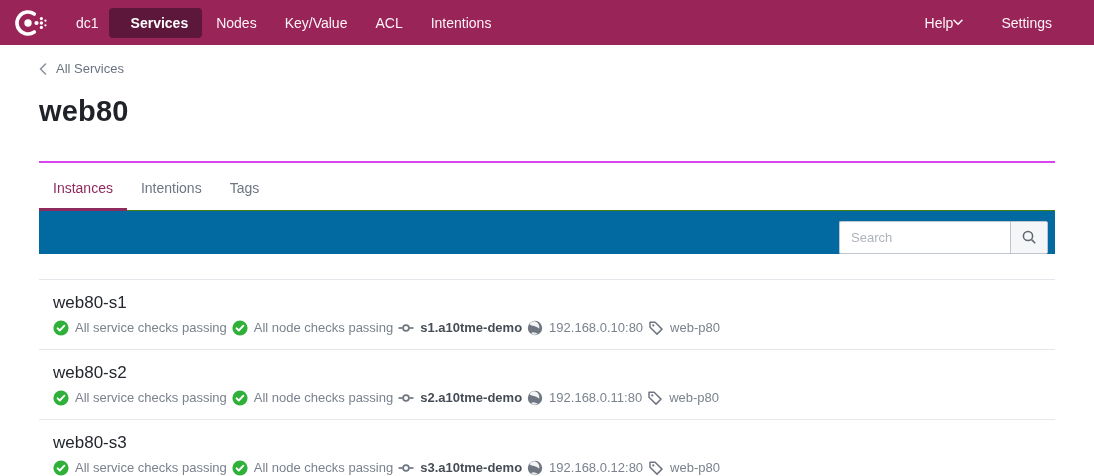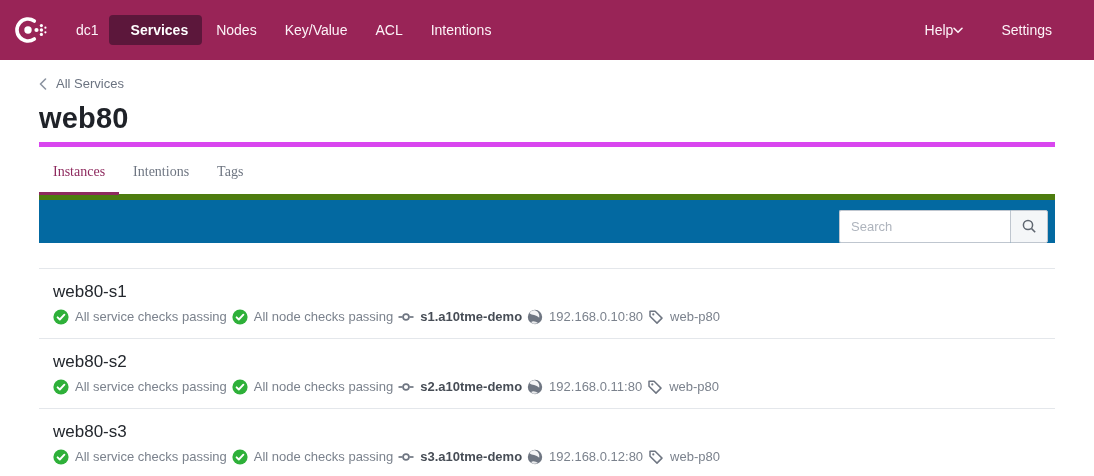--- a/index.html
+++ b/index.html
@@ -5,46 +5,46 @@
   * { margin:0; padding:0; box-sizing:border-box; }
   html,body { width:1094px; height:476px; }
   body {
     font-family:"Liberation Sans", sans-serif;
     background:#ffffff;
     overflow:hidden;
     -webkit-font-smoothing:antialiased;
   }
   
   .navbar {
-    height:60px; background:#992457; display:flex; align-items:center;
+    height:45px; background:#992457; display:flex; align-items:center;
     padding:0 28px 0 12px; color:#fff;
   }
   .logo { width:38px; height:38px; display:flex; align-items:center; justify-content:center; cursor:pointer; }
   .nav-items { display:flex; align-items:center; margin-left:12px; }
   .nav-item {
     color:#fdf3f8; font-size:14px; padding:7px 14px; border-radius:4px;
     cursor:pointer; text-decoration:none; white-space:nowrap;
   }
   .nav-item.dc { padding-right:10px; }
   .nav-item.active { background:#5c173b; color:#ffffff; font-weight:700;padding-left:22px; }
   .nav-spacer { flex:1; }
   .nav-right { display:flex; align-items:center; gap:10px; }
   .nav-help { display:inline-flex; align-items:center; }
   
   .content { padding:0 39px; }
   .breadcrumb {
     margin-top:16px; display:inline-flex; align-items:center; gap:9px;
     color:#6b7380; font-size:13px; cursor:pointer; text-decoration:none;
   }
   .page-title {
-    margin-top:8px; font-size:29px; font-weight:700; color:#1f2228;
-    padding-bottom:7px; border-bottom:5px solid #d946ef; letter-spacing:.2px;
-  }
-  
-  .tabbar { display:flex; border-bottom:6px solid #4d7c0f;font-family:Liberation Serif, serif; }
+    margin-top:16px; font-size:29px; font-weight:700; color:#1f2228;
+    padding-bottom:33px; border-bottom:2px solid #d946ef; letter-spacing:.2px;
+  }
+  
+  .tabbar { display:flex; border-bottom:1px solid #4d7c0f; }
   .tab {
     padding:17px 14px 14px; font-size:14px; color:#6f7682; position:relative;
     cursor:pointer; text-decoration:none;
   }
   .tab.active { color:#8e2a5e; }
   .tab.active::after {
     content:""; position:absolute; left:0; right:0; bottom:-1px; height:3px;
     background:#8e2a5e;
   }
   

